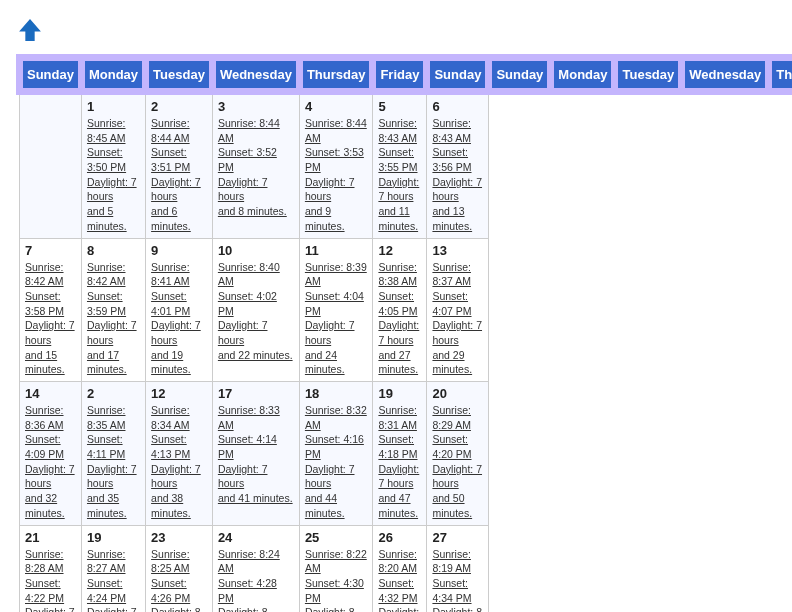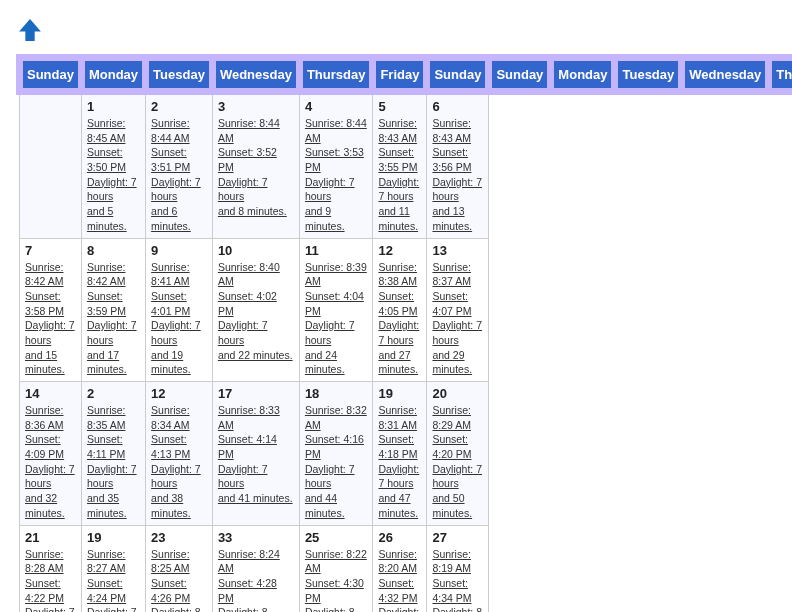--- a/index.html
+++ b/index.html
@@ -223,21 +223,21 @@
         </td>
         <td>
           <span class="day-num">19</span>
           <div class="day-info">Sunrise: 8:27 AM<br>Sunset: 4:24 PM<br>Daylight: 7 hours<br>and 57 minutes.</div>
         </td>
         <td>
           <span class="day-num">23</span>
           <div class="day-info">Sunrise: 8:25 AM<br>Sunset: 4:26 PM<br>Daylight: 8 hours<br>and 1 minute.</div>
         </td>
         <td>
-          <span class="day-num">33</span>
+          <span class="day-num">24</span>
           <div class="day-info">Sunrise: 8:24 AM<br>Sunset: 4:28 PM<br>Daylight: 8 hours<br>and 4 minutes.</div>
         </td>
         <td>
           <span class="day-num">25</span>
           <div class="day-info">Sunrise: 8:22 AM<br>Sunset: 4:30 PM<br>Daylight: 8 hours<br>and 8 minutes.</div>
         </td>
         <td>
           <span class="day-num">26</span>
           <div class="day-info">Sunrise: 8:20 AM<br>Sunset: 4:32 PM<br>Daylight: 8 hours<br>and 11 minutes.</div>
         </td>

